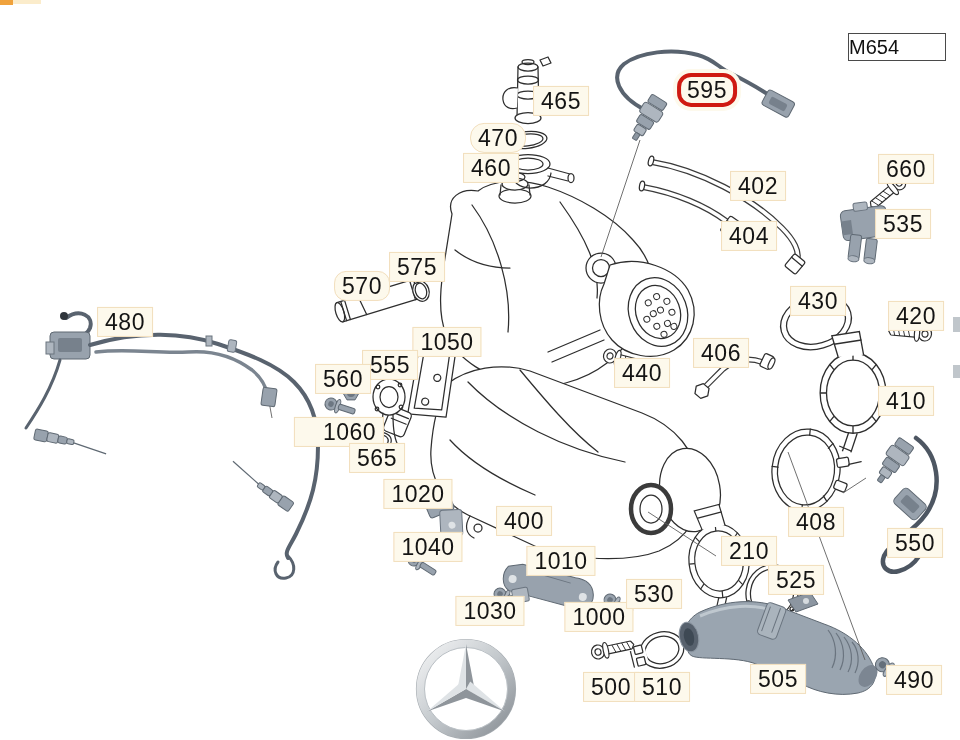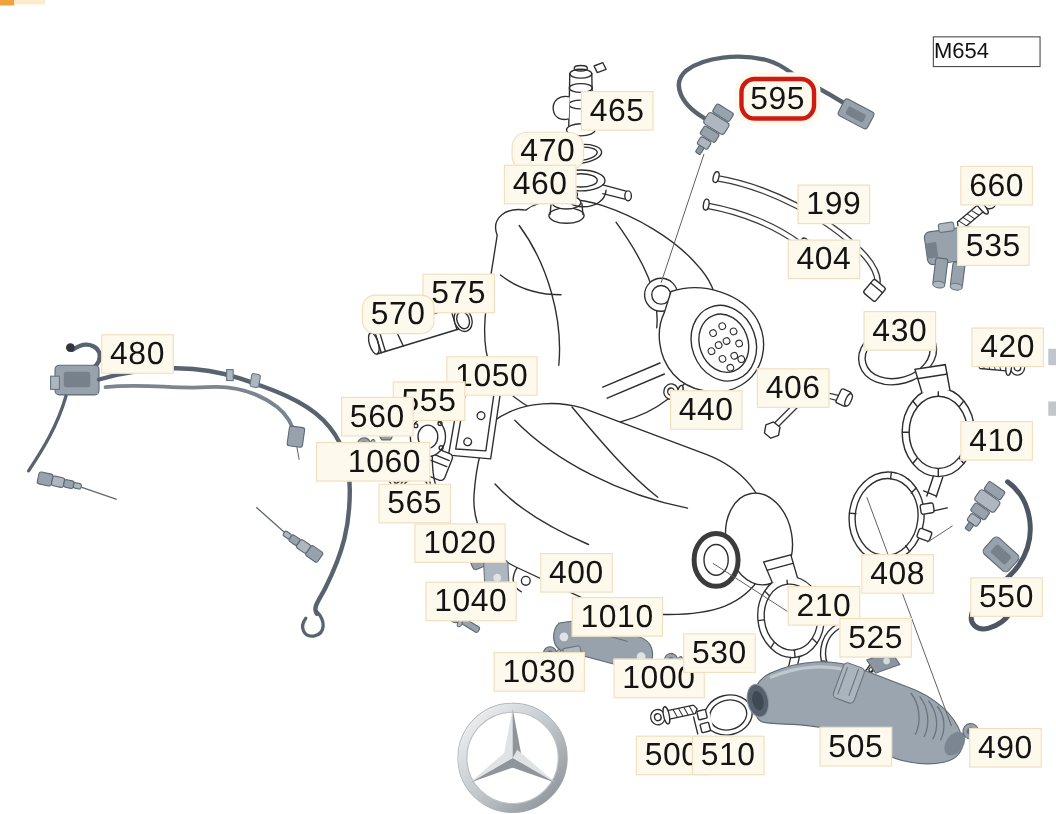--- a/index.html
+++ b/index.html
@@ -6,21 +6,21 @@
   body {
     width:960px; height:740px; position:relative; overflow:hidden;
     background:#ffffff; font-family:"Liberation Sans", sans-serif;
   }
   #diagram-root { position:absolute; inset:0; }
   svg.artwork { position:absolute; left:0; top:0; }
   #labels-layer { position:absolute; inset:0; }
   .part-label {
     position:absolute; transform:translate(-50%,-50%);
     background:#fdf9ec; border:1px solid #f2debc; color:#141414;
-    font-size:29px; line-height:1.05; padding:2px 7px; white-space:nowrap;
+    font-size:23px; line-height:1.05; padding:2px 7px; white-space:nowrap;
     letter-spacing:0.5px; cursor:pointer;
   }
   .part-label.highlighted {
     border:4px solid #cf1a12; border-radius:14px; padding:1px 6px;
     box-shadow:0 0 0 4px #fdf9ec;
   }
   #engine-code {
     position:absolute; right:14px; top:33px; width:96px; height:26px;
     border:1.5px solid #4a4a4a; background:#fff; color:#111;
     font-size:20px; text-align:left; line-height:26px;
@@ -389,35 +389,35 @@
     <path d="M427,711.5 L470.25,696.4 L466,689 Z" fill="#8f959b"></path>
     <path d="M427,711.5 L461.75,681.6 L466,689 Z" fill="#dfe3e6"></path>
   </g>
 </svg>
 
   <div id="labels-layer">
       <div class="part-label" style="left: 561px; top: 101px;">465</div>
       <div class="part-label" style="left: 498px; top: 138px; border-radius: 14px;">470</div>
       <div class="part-label" style="left: 491px; top: 168px;">460</div>
       <div class="part-label highlighted" style="left: 707px; top: 90px;">595</div>
-      <div class="part-label" style="left: 758px; top: 186px;">199</div>
+      <div class="part-label" style="left: 758px; top: 186px;">402</div>
       <div class="part-label" style="left: 749px; top: 236px;">404</div>
       <div class="part-label" style="left: 906px; top: 169px;">660</div>
       <div class="part-label" style="left: 903px; top: 224px;">535</div>
       <div class="part-label" style="left: 417px; top: 267px;">575</div>
       <div class="part-label" style="left: 362px; top: 286px; border-radius: 12px;">570</div>
       <div class="part-label" style="left: 818px; top: 301px;">430</div>
       <div class="part-label" style="left: 916px; top: 316px;">420</div>
       <div class="part-label" style="left: 721px; top: 353px;">406</div>
       <div class="part-label" style="left: 906px; top: 401px;">410</div>
       <div class="part-label" style="left: 642px; top: 373px;">440</div>
       <div class="part-label" style="left: 447px; top: 342px;">1050</div>
       <div class="part-label" style="left: 390px; top: 365px;">555</div>
       <div class="part-label" style="left: 343px; top: 379px;">560</div>
-      <div class="part-label" style="left: 339px; top: 420px; padding-left: 28px;">1060</div>
+      <div class="part-label" style="left: 339px; top: 432px; padding-left: 28px;">1060</div>
       <div class="part-label" style="left: 377px; top: 458px;">565</div>
       <div class="part-label" style="left: 125px; top: 322px;">480</div>
       <div class="part-label" style="left: 418px; top: 494px;">1020</div>
       <div class="part-label" style="left: 428px; top: 547px;">1040</div>
       <div class="part-label" style="left: 524px; top: 521px;">400</div>
       <div class="part-label" style="left: 561px; top: 561px;">1010</div>
       <div class="part-label" style="left: 490px; top: 611px;">1030</div>
       <div class="part-label" style="left: 599px; top: 617px;">1000</div>
       <div class="part-label" style="left: 654px; top: 594px;">530</div>
       <div class="part-label" style="left: 749px; top: 551px;">210</div>

